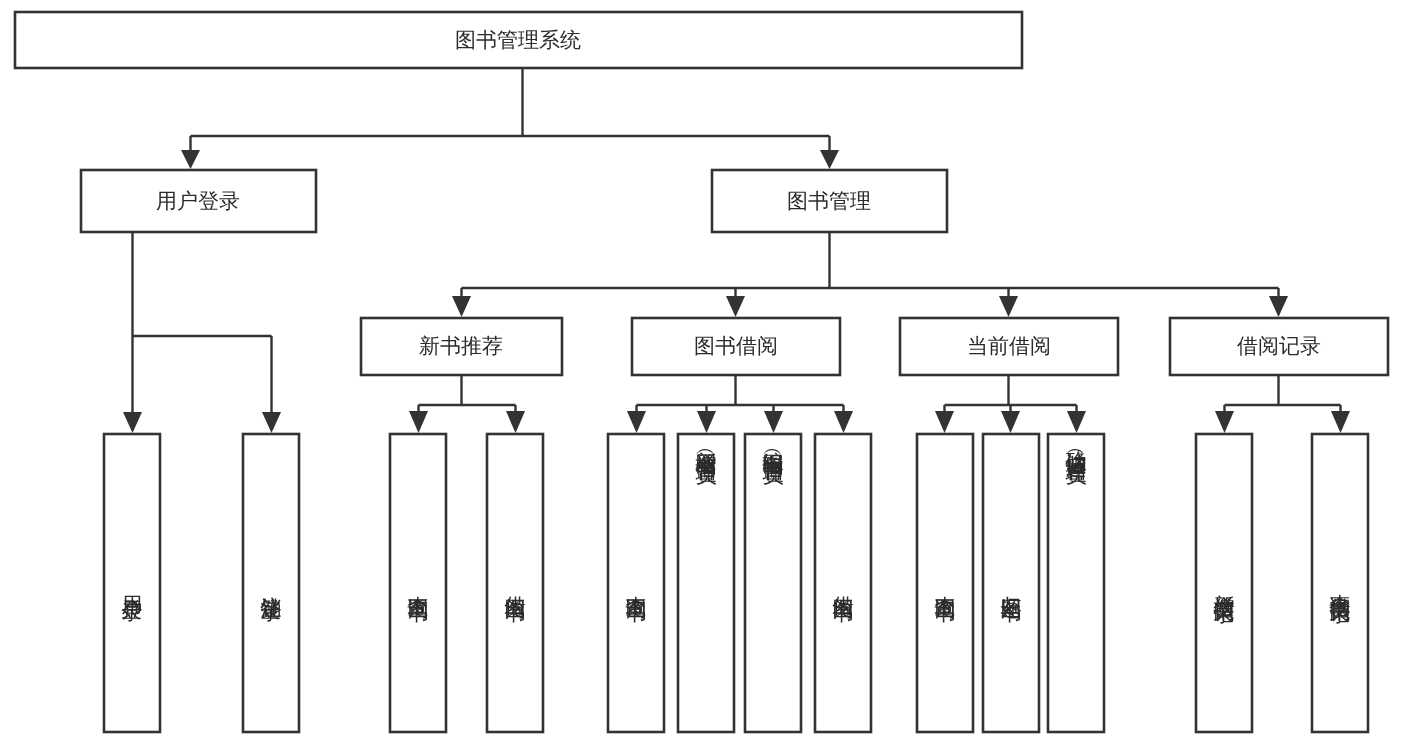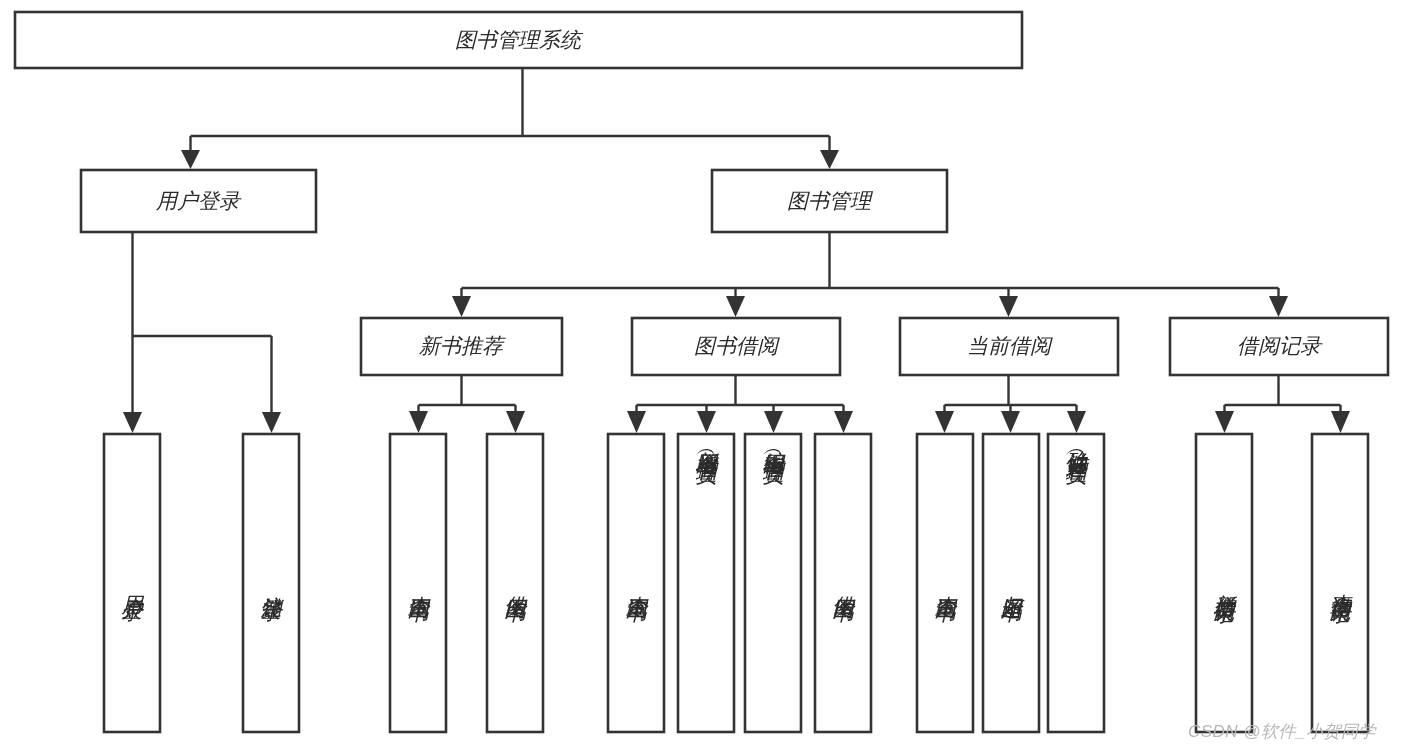--- a/index.html
+++ b/index.html
@@ -11,21 +11,20 @@
     width: 1405px;
     height: 747px;
     font-family: "Liberation Sans", "DejaVu Sans", sans-serif;
     overflow: hidden;
   }
   #diagram-root {
     position: relative;
     width: 1384px;
     height: 747px;
     background: #ffffff;
-    font-style: italic;
   }
   svg#tree-svg {
     position: absolute;
     left: 0;
     top: 0;
     width: 1405px;
     height: 747px;
   }
   .node-box {
     fill: #ffffff;
@@ -231,14 +230,13 @@
   <div class="leaf-label-wrap" style="left:1048px; top:434px; width:56px; height:298px; align-items:flex-start;">
     <span class="leaf-label">确认归还（管理员）</span>
   </div>
   <div class="leaf-label-wrap" style="left:1196px; top:434px; width:56px; height:298px;">
     <span class="leaf-label">新增借阅记录</span>
   </div>
   <div class="leaf-label-wrap" style="left:1312px; top:434px; width:56px; height:298px;">
     <span class="leaf-label">查询借阅记录</span>
   </div>
 
-  <div class="watermark">CSDN @软件_小贺同学</div>
 </div>
 
 </body></html>

